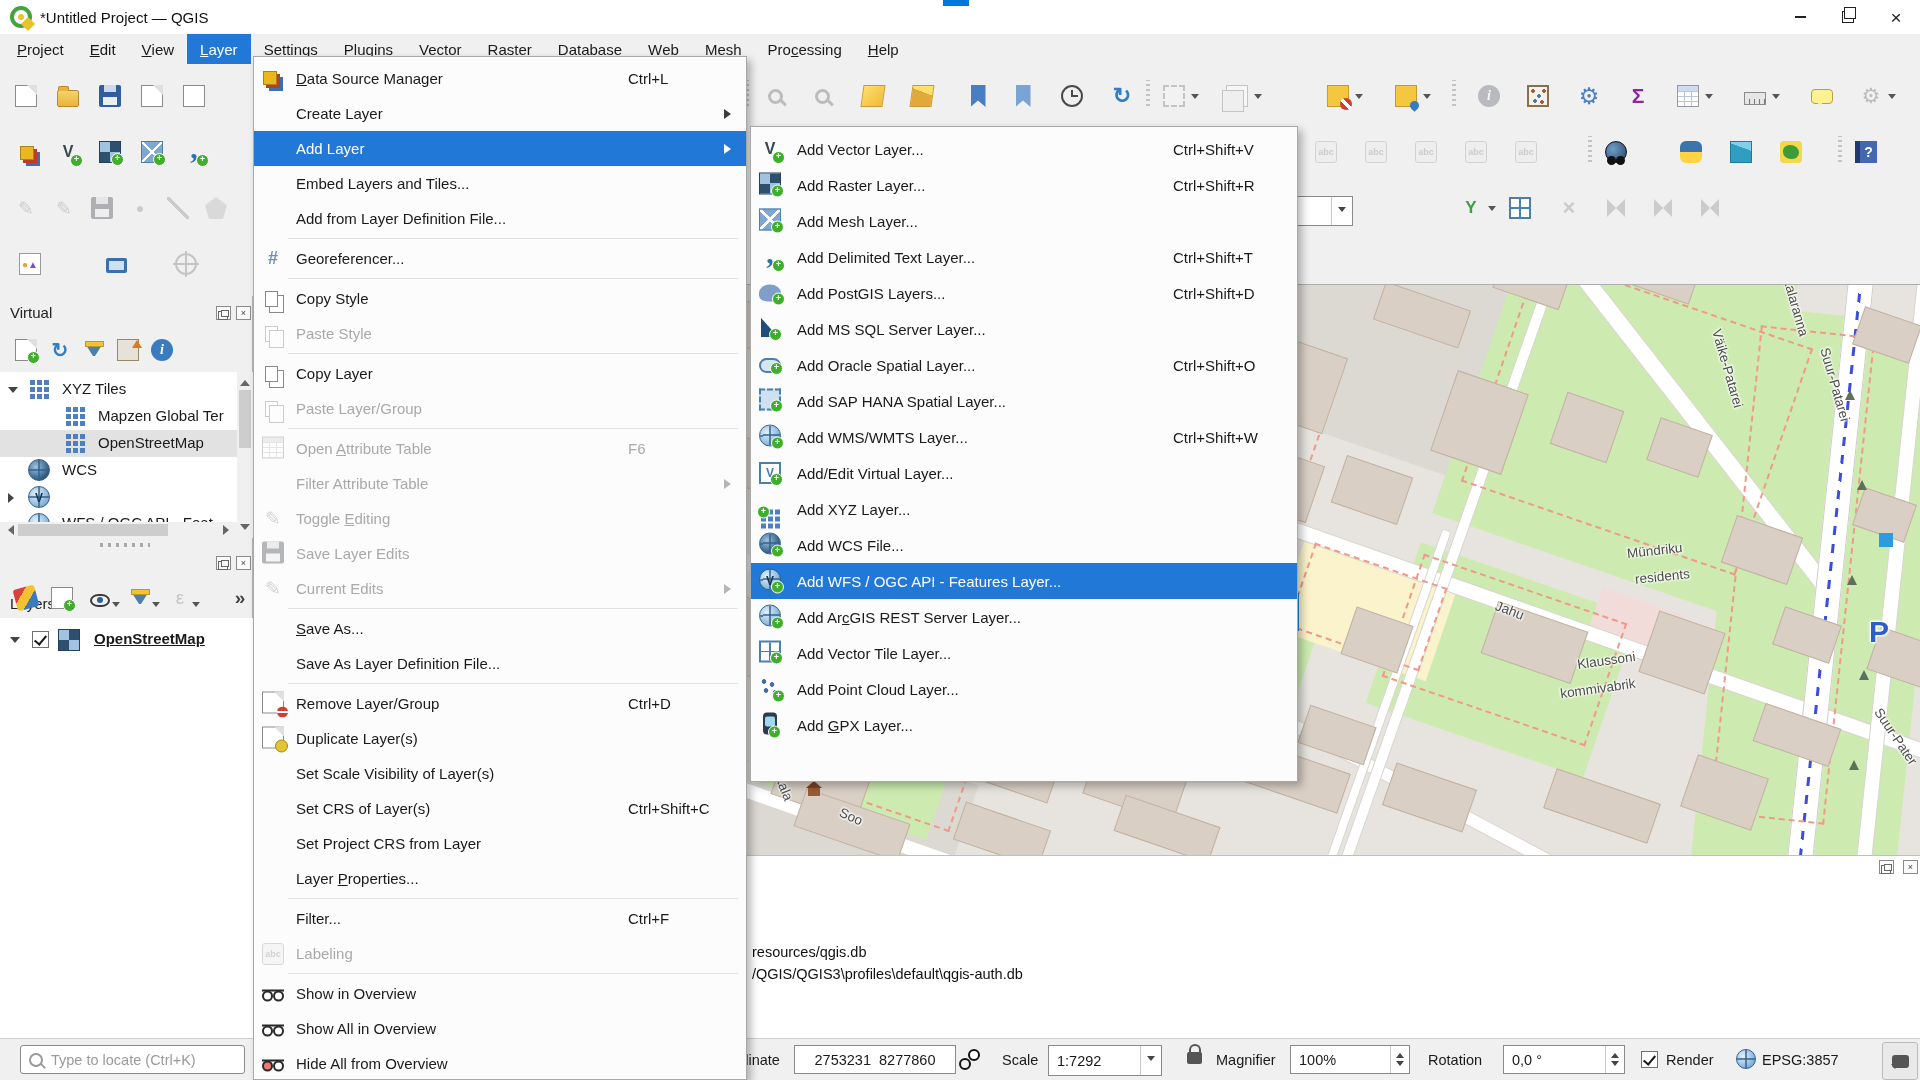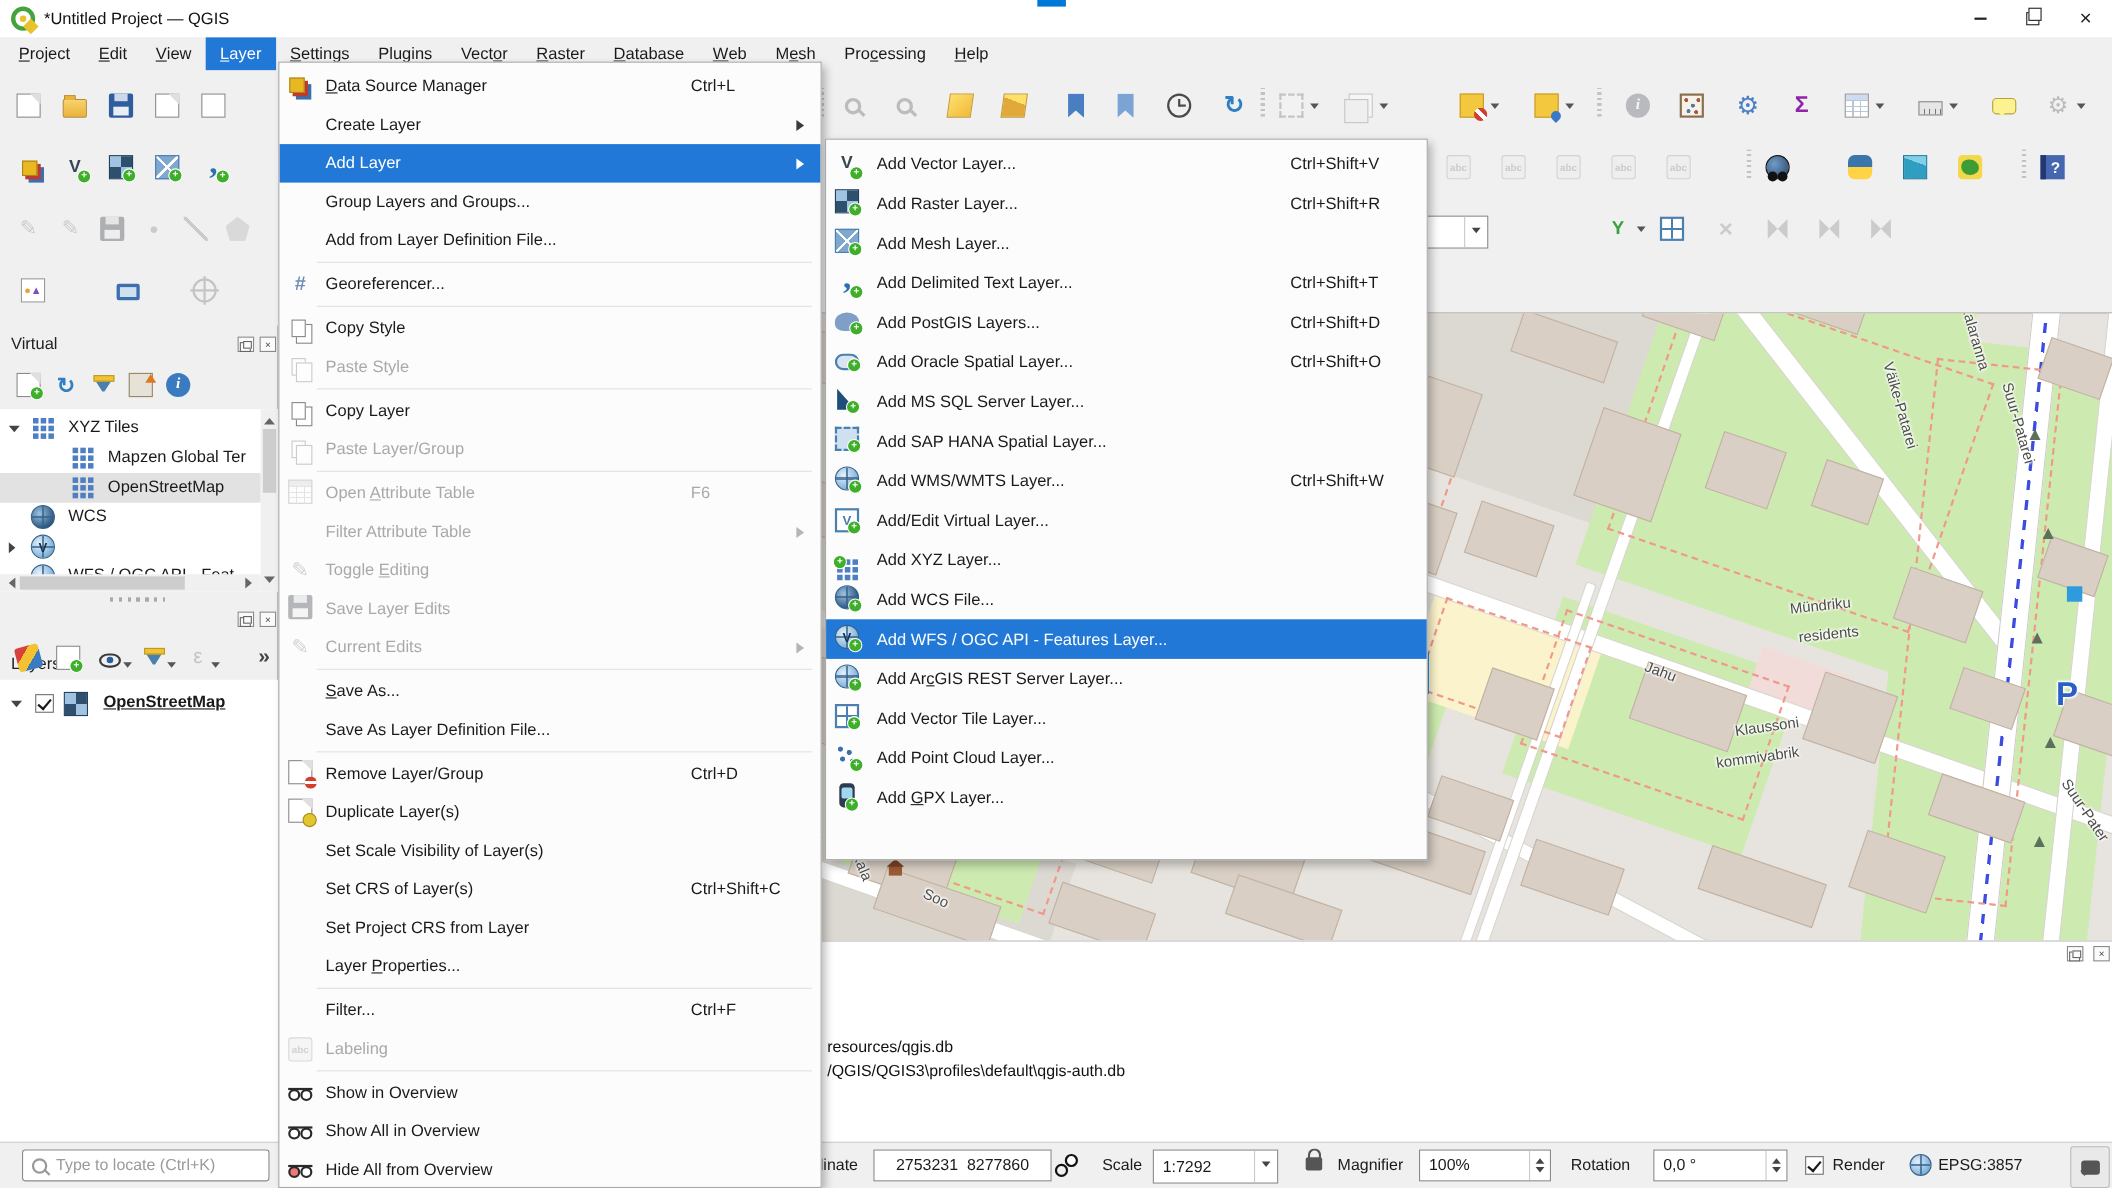--- a/index.html
+++ b/index.html
@@ -696,21 +696,21 @@
       </div>
       <div class="mi">
         <span class="mlab">Create Layer</span>
         <span class="subarrow"></span>
       </div>
       <div class="mi hl">
         <span class="mlab">Add Layer</span>
         <span class="subarrow"></span>
       </div>
       <div class="mi">
-        <span class="mlab">Group Layers and Groups...</span>
+        <span class="mlab">Embed Layers and Tiles...</span>
       </div>
       <div class="mi">
         <span class="mlab">Add from Layer Definition File...</span>
       </div>
       <div class="msep"></div>
       <div class="mi">
         <span class="mic">
           <span class="ic gly" style="color: rgb(111, 143, 179); font-size: 18px; font-weight: bold;">#</span>
         </span>
         <span class="mlab">Georeferencer...</span>
@@ -834,29 +834,29 @@
         <span class="mic"><span class="ic i-comma"><span class="plus"></span></span></span>
         <span class="mlab">Add Delimited Text Layer...</span>
         <span class="msc">Ctrl+Shift+T</span>
       </div>
       <div class="mi">
         <span class="mic"><span class="ic i-elephant"><span class="plus"></span></span></span>
         <span class="mlab">Add PostGIS Layers...</span>
         <span class="msc">Ctrl+Shift+D</span>
       </div>
       <div class="mi">
+        <span class="mic"><span class="ic i-sail"><span class="plus"></span></span></span>
+        <span class="mlab">Add MS SQL Server Layer...</span>
+      </div>
+      <div class="mi">
         <span class="mic"><span class="ic i-oracle"><span class="plus"></span></span></span>
         <span class="mlab">Add Oracle Spatial Layer...</span>
         <span class="msc">Ctrl+Shift+O</span>
       </div>
       <div class="mi">
-        <span class="mic"><span class="ic i-sail"><span class="plus"></span></span></span>
-        <span class="mlab">Add MS SQL Server Layer...</span>
-      </div>
-      <div class="mi">
         <span class="mic"><span class="ic i-dashedsq"><span class="plus"></span></span></span>
         <span class="mlab">Add SAP HANA Spatial Layer...</span>
       </div>
       <div class="mi">
         <span class="mic"><span class="ic i-globe"><span class="plus"></span></span></span>
         <span class="mlab">Add WMS/WMTS Layer...</span>
         <span class="msc">Ctrl+Shift+W</span>
       </div>
       <div class="mi">
         <span class="mic"><span class="ic i-virtual"><span class="plus"></span></span></span>

